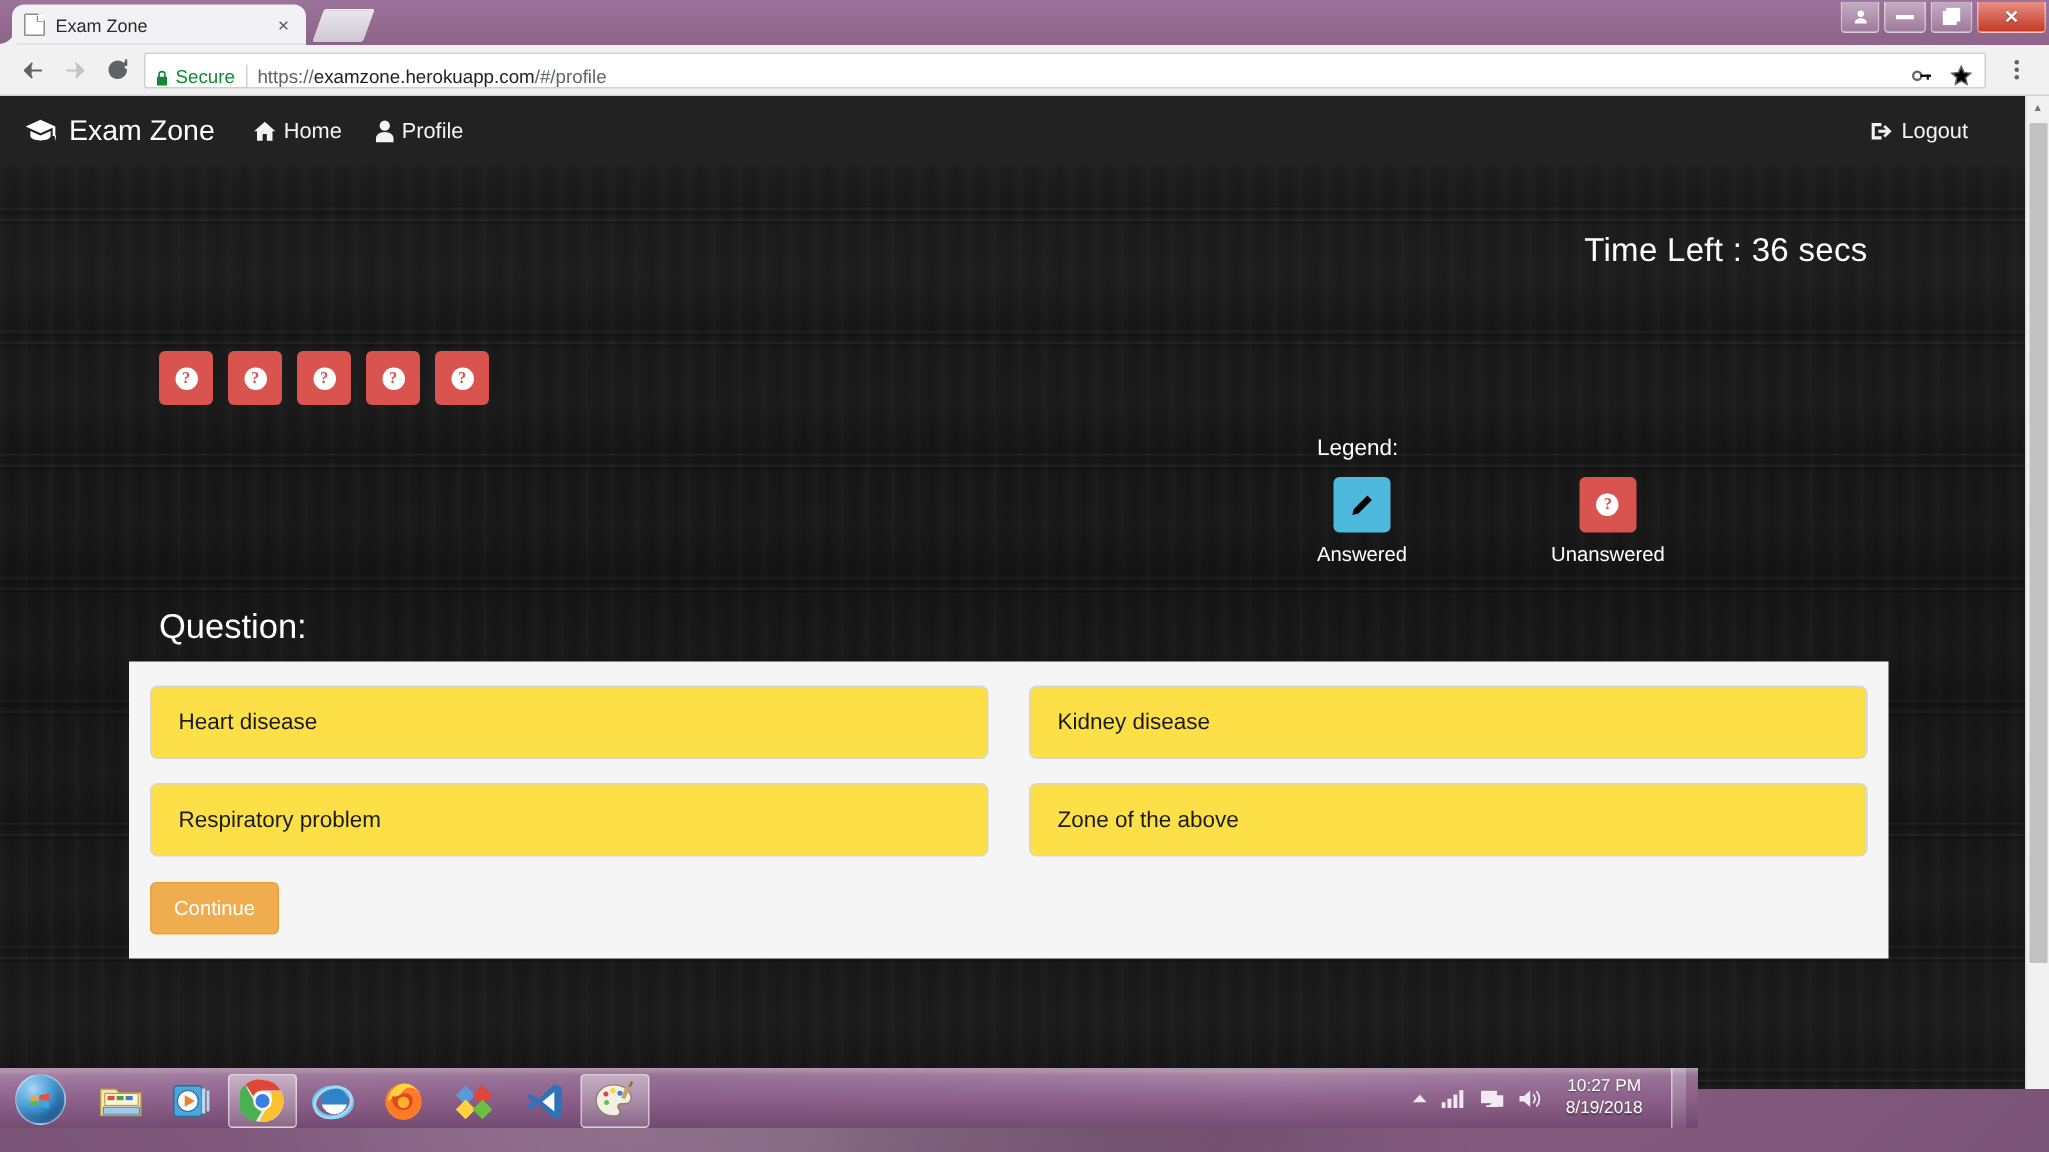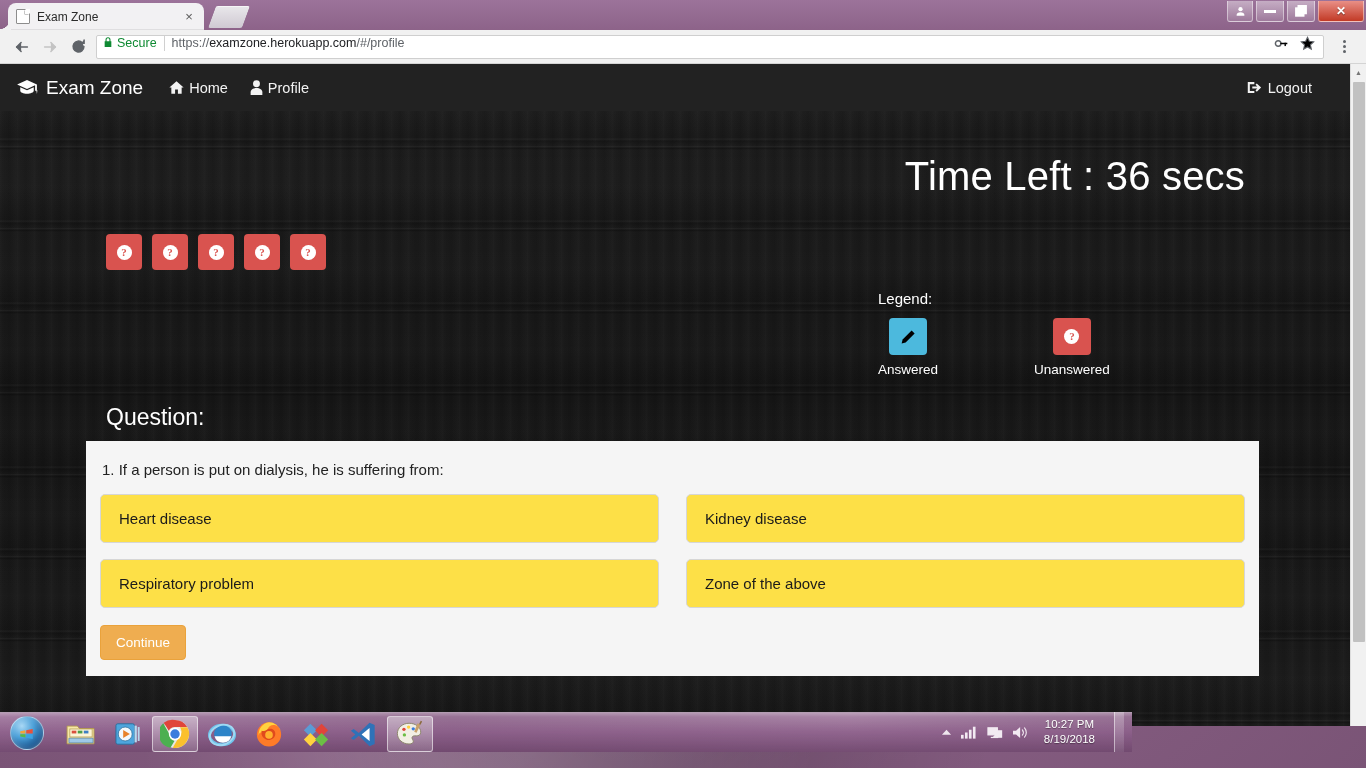--- a/index.html
+++ b/index.html
@@ -108,21 +108,21 @@
   }
   .navbtn {
     width: 28px; height: 28px; flex: 0 0 auto;
     display: flex; align-items: center; justify-content: center;
     color: #5f6368; cursor: pointer;
   }
   .navbtn.disabled { color: #c3c3c3; }
   .omnibox {
     flex: 1 1 auto; height: 24px; margin: 0 6px 0 4px;
     background: #fff; border: 1px solid #cfcfcf; border-radius: 2px;
-    display: flex; align-items: flex-start; padding: 0 6px;
+    display: flex; align-items: flex-end; padding: 0 6px;
     font-size: 12.5px;
   }
   .lock { color: #0f8a33; font-size: 11px; margin-right: 4px; }
   .secure-label { color: #0f8a33; font-size: 12.5px; margin-right: 7px; }
   .omni-sep { width: 1px; height: 15px; background: #d0d0d0; margin-right: 7px; }
   .url { color: #5f6368; font-size: 12.5px; white-space: nowrap; }
   .url .host { color: #202124; }
   .omni-right { margin-left: auto; display: flex; align-items: center; gap: 11px; padding-right: 2px; }
   .menu-dots { display: flex; flex-direction: column; gap: 2px; align-items: center; }
   .menu-dots i { width: 3px; height: 3px; background: #5f6368; border-radius: 50%; display: block; }
@@ -162,21 +162,21 @@
     color: #f3f3f3; font-size: 14.5px;
     display: flex; align-items: center; gap: 5px;
     margin-right: 22px; cursor: pointer;
   }
   .navright { margin-left: auto; }
   svg.ic { display: block; fill: currentColor; }
 
   
   .timer {
     position: absolute; right: 105px; top: 90px;
-    color: #fff; font-size: 40px; letter-spacing: 0.2px;
+    color: #fff; font-size: 22px; letter-spacing: 0.2px;
   }
 
   
   .progress-block { position: absolute; left: 106px; top: 170px; }
   .progress-title { color: #fff; font-size: 25px; margin-bottom: 14px; }
   .badges { display: flex; gap: 10px; }
   .badge {
     width: 36px; height: 36px; border-radius: 4px;
     display: flex; align-items: center; justify-content: center;
     cursor: pointer;
@@ -479,21 +479,20 @@
               <span class="qmark">?</span>
             </div>
             <div class="legend-label">Unanswered</div>
           </div>
         </div>
       </div>
 
       <div class="question-heading">Question:</div>
 
       <div class="qcard">
-        <div class="qtext">1. If a person is put on dialysis, he is suffering from:</div>
         <div class="options">
           <div class="option">Heart disease</div>
           <div class="option">Kidney disease</div>
           <div class="option">Respiratory problem</div>
           <div class="option">Zone of the above</div>
         </div>
         <button class="continue-btn">Continue</button>
       </div>
 
     </div>

